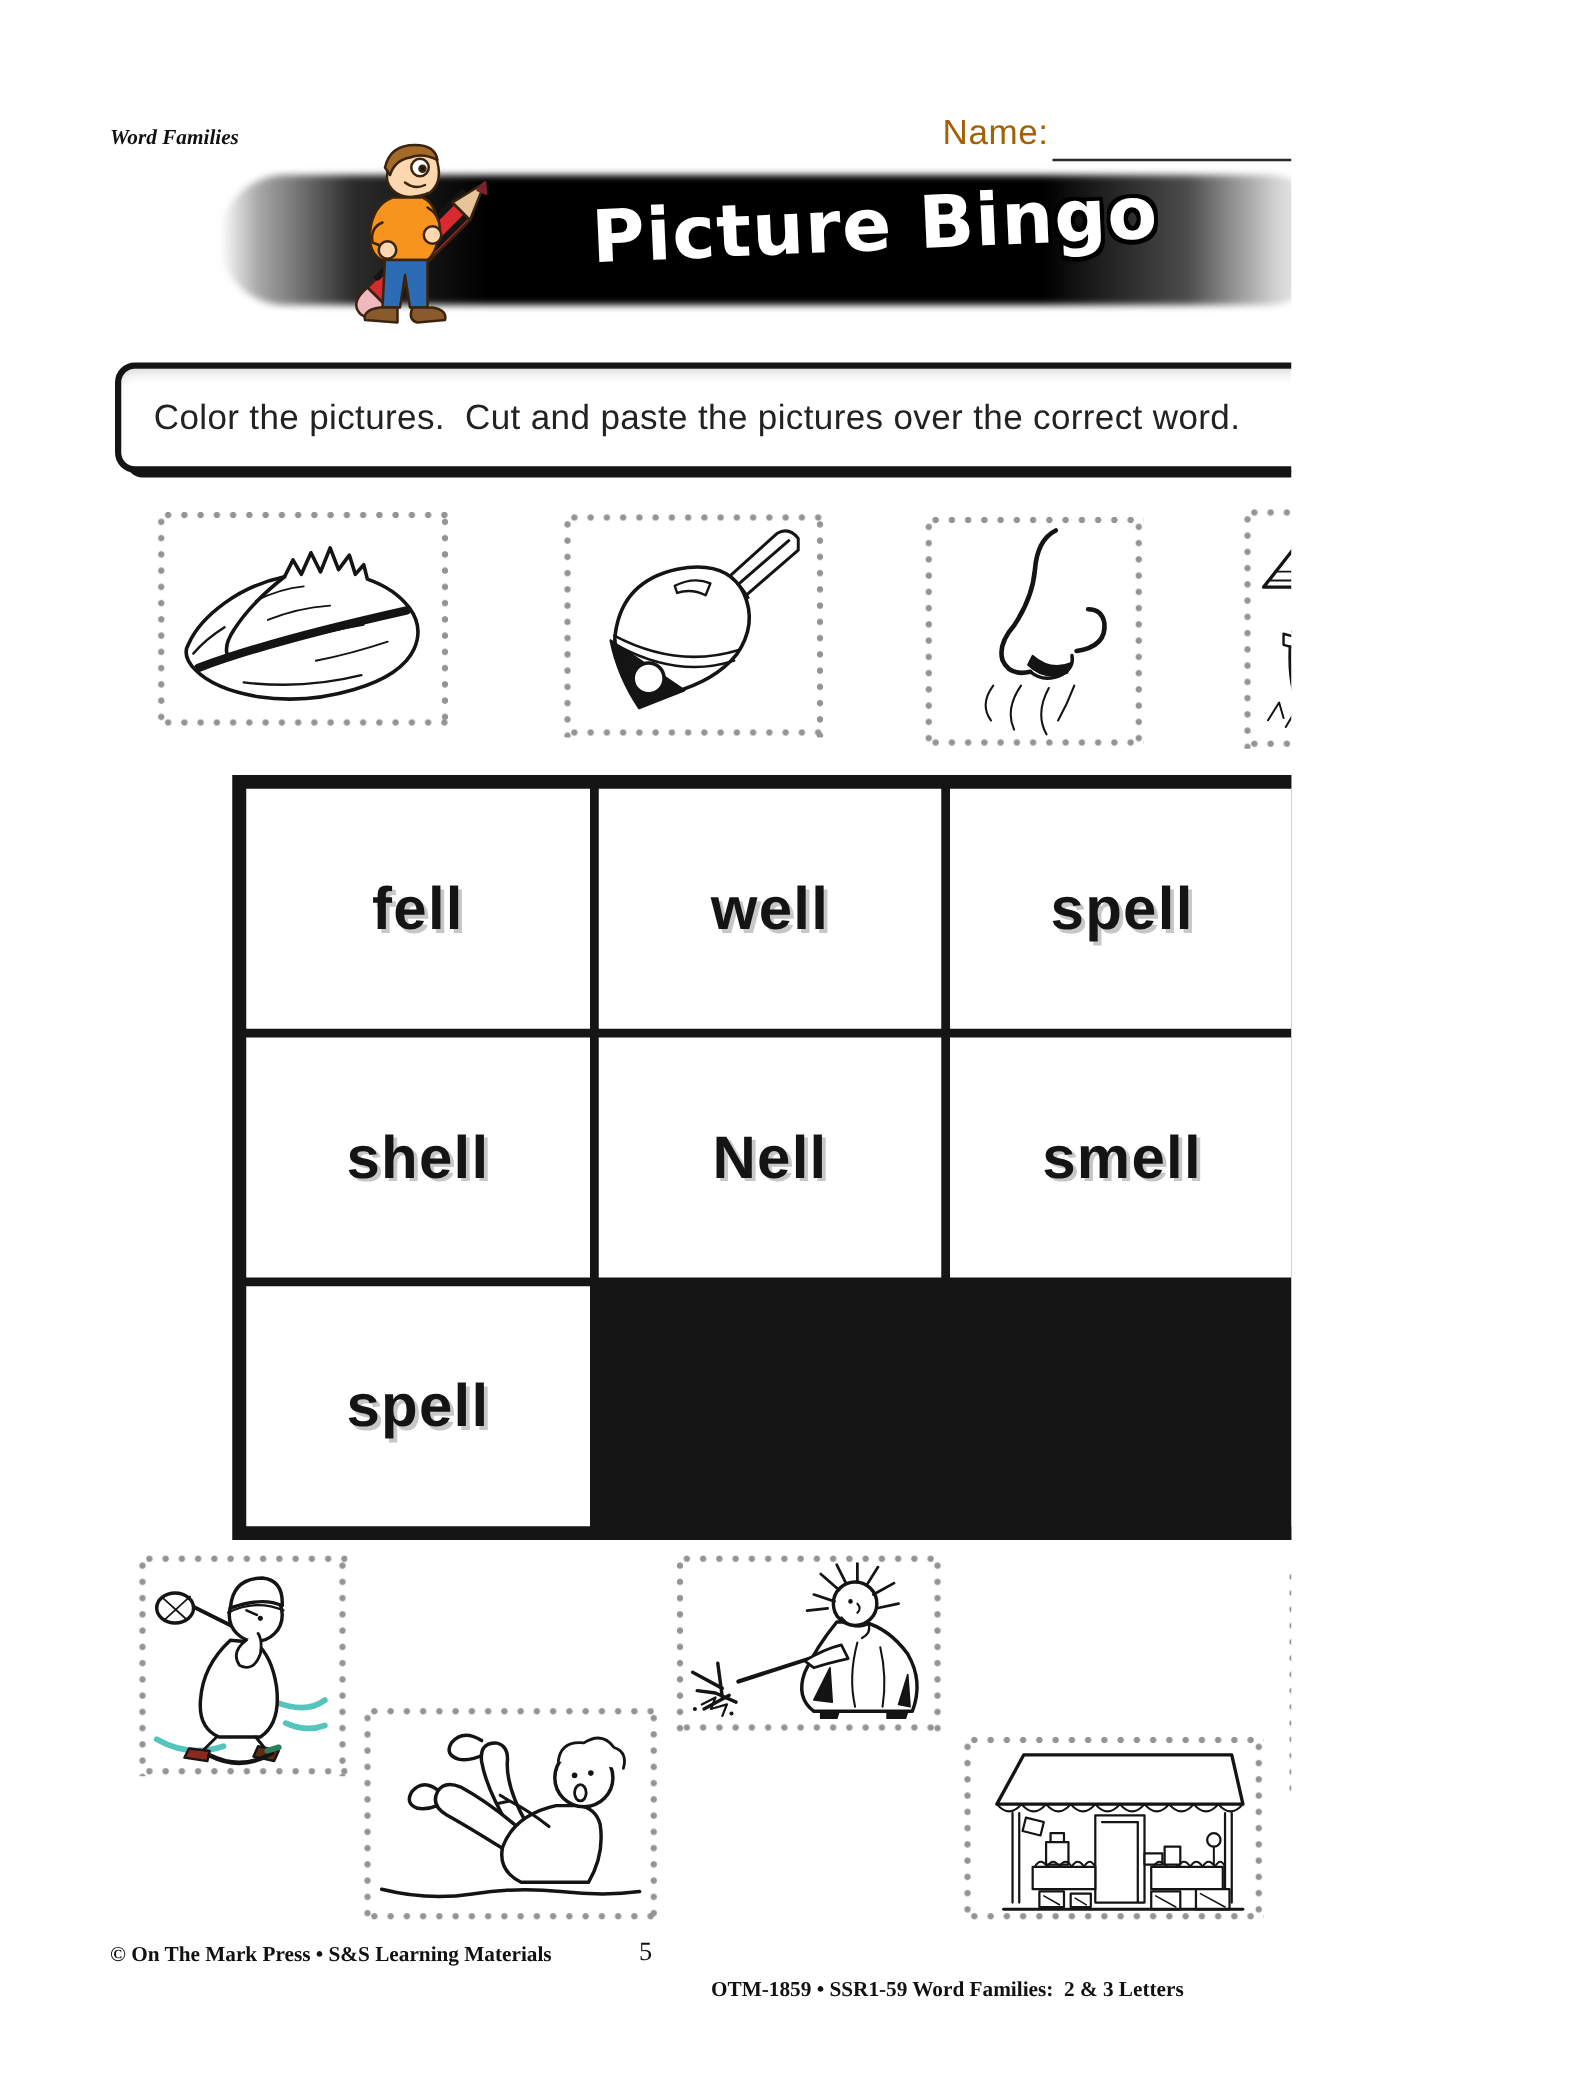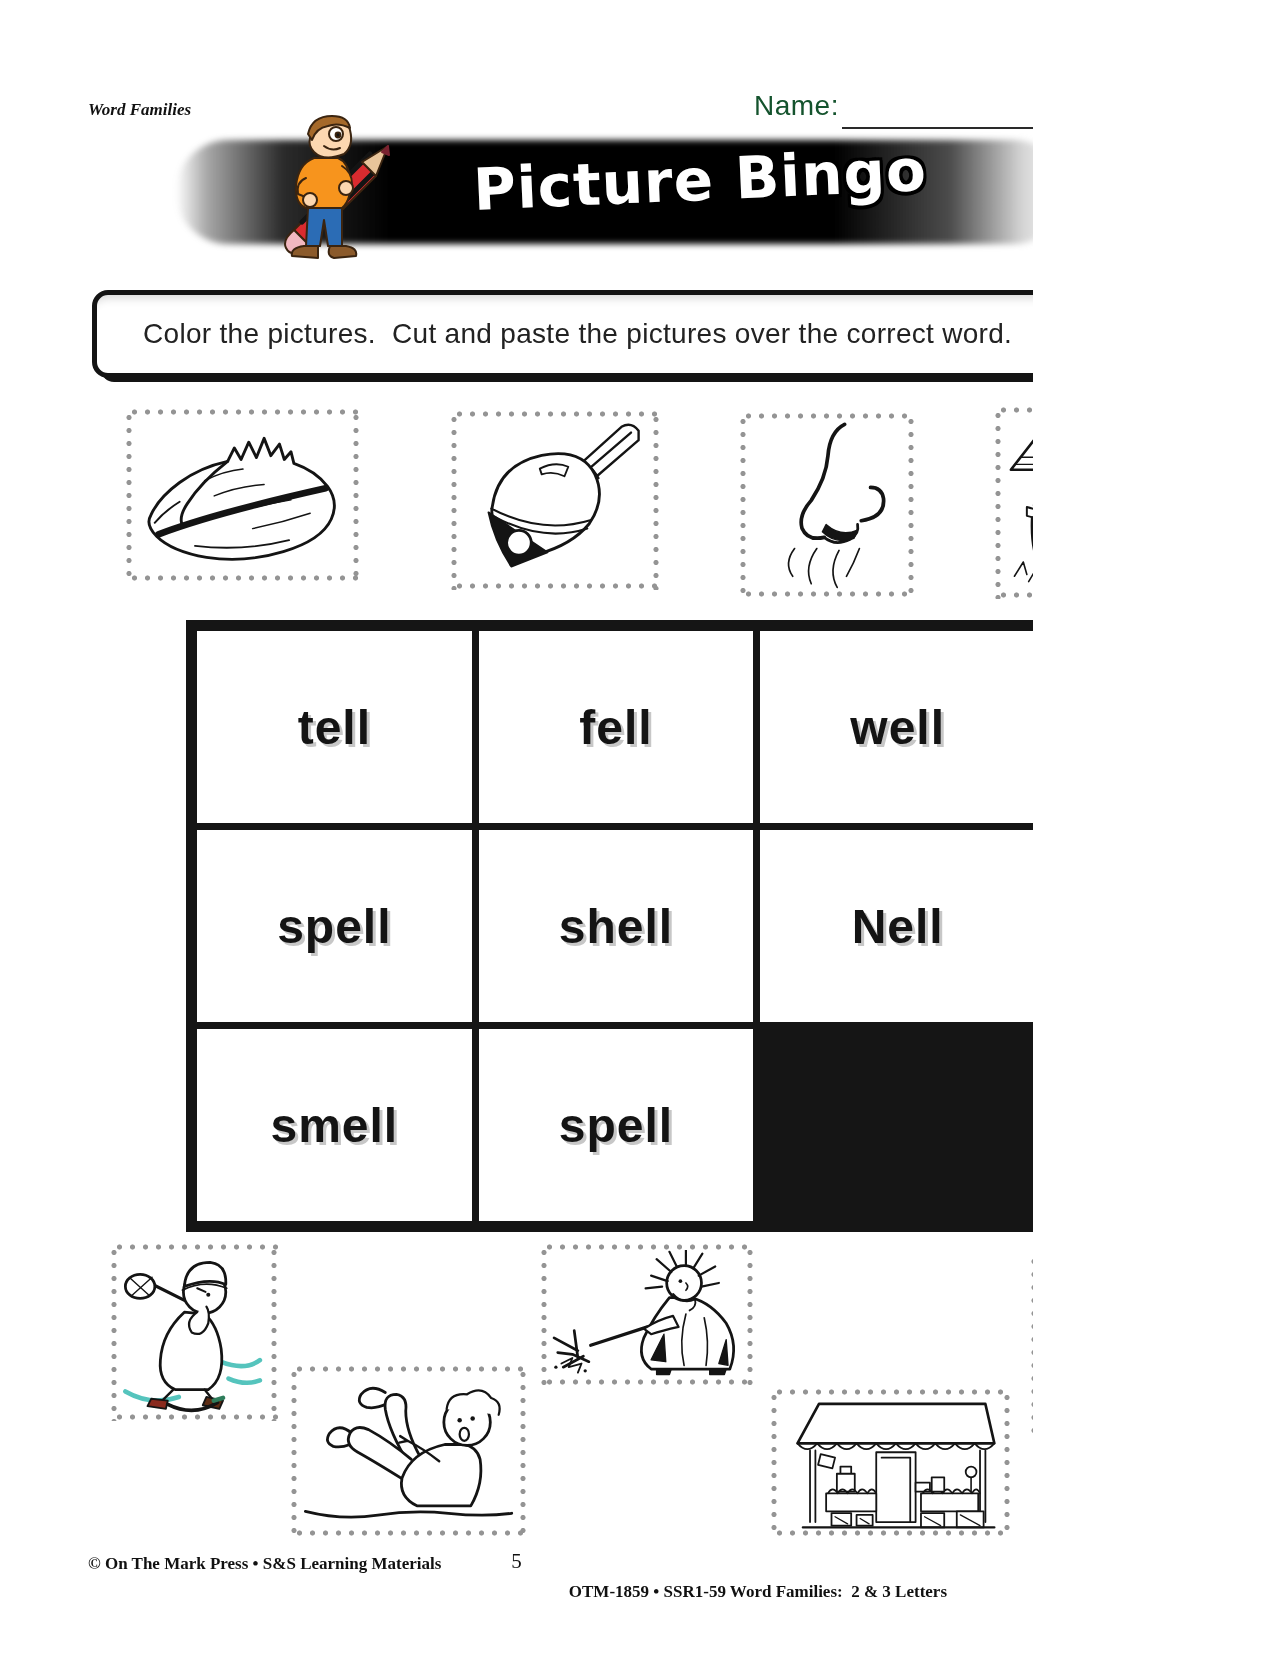--- a/index.html
+++ b/index.html
@@ -12,21 +12,21 @@
     overflow: hidden;
   }
   
   .series-label {
     position: absolute; left: 88px; top: 100px;
     font: bold italic 17px "Liberation Serif", serif;
     color: #111;
   }
   .name-label {
     position: absolute; left: 754px; top: 90px;
-    font-size: 28px; color: #14532d; letter-spacing: .5px;
+    font-size: 28px; color: #a16207; letter-spacing: .5px;
   }
   .name-line {
     position: absolute; left: 842px; top: 99px;
     width: 253px; height: 30px;
     border-bottom: 2px solid #2a2a2a;
   }
   .banner {
     position: absolute; left: 176px; top: 140px;
     width: 890px; height: 104px;
     border-radius: 52px;
@@ -54,21 +54,21 @@
     position: absolute; left: 92px; top: 290px;
     width: 1036px; height: 88px;
     background: #fff;
     border: 5px solid #141414;
     border-radius: 16px;
     box-shadow: 6px 7px 0 -3px #141414, inset 0 12px 10px -9px #d8d8d8;
     display: flex; align-items: center;
     padding-left: 26px;
   }
   .instruction-text {
-    font-size: 28px; color: #222; white-space: pre; letter-spacing: .3px; margin-left: 20px;
+    font-size: 28px; color: #222; white-space: pre; letter-spacing: .3px;
   }
   
   .dotbox { position: absolute; }
   .dotbox::before {
     content:""; position:absolute; inset:0;
     background-image:
       radial-gradient(circle, #949494 2.2px, transparent 2.9px),
       radial-gradient(circle, #949494 2.2px, transparent 2.9px),
       radial-gradient(circle, #949494 2.2px, transparent 2.9px),
       radial-gradient(circle, #949494 2.2px, transparent 2.9px);
@@ -208,23 +208,20 @@
         <path d="M28,102 q54,16 106,-2 l0,10 q-54,16 -106,2 Z" fill="#fff" stroke-width="2.2"></path>
         <path d="M34,114 q-2,44 14,62 l64,0 q18,-22 14,-64" fill="#fff"></path>
         <path d="M52,119 v56 M70,122 v57 M90,122 v57 M108,119 v54" stroke-width="1.6"></path>
         <path d="M36,162 q46,16 88,-2 l0,12 q-46,14 -88,2 Z" fill="#fff" stroke-width="2"></path>
         <path d="M14,180 l10,-16 l4,14 M138,178 l8,-14 l4,14 M60,188 l8,-12 l6,12 M100,188 l8,-12 l6,12 M30,186 l6,-10 l5,10" stroke-width="1.8"></path>
       </g>
     </svg>
   </div>
 
   <div class="bingo">
-    <div class="cell">
-        <span class="word">tell</span>
-      </div>
     <div class="cell">
         <span class="word">fell</span>
       </div>
     <div class="cell">
         <span class="word">well</span>
       </div>
     <div class="cell">
         <span class="word">spell</span>
       </div>
     <div class="cell">

